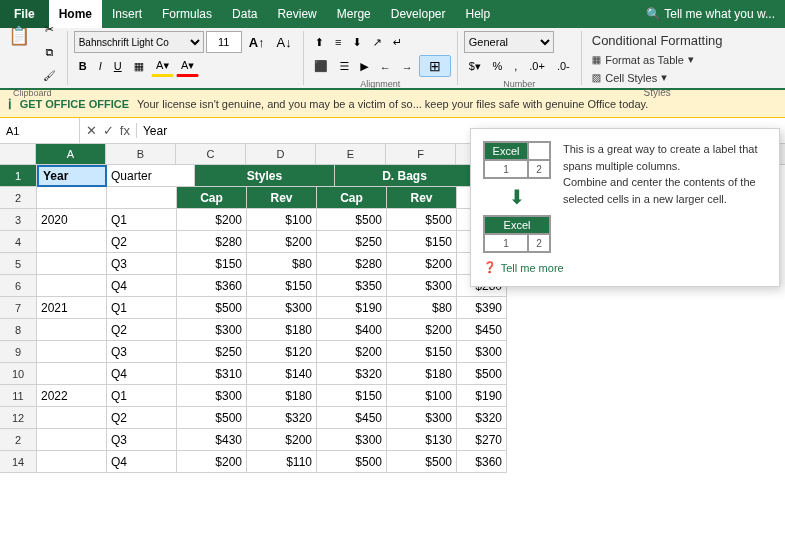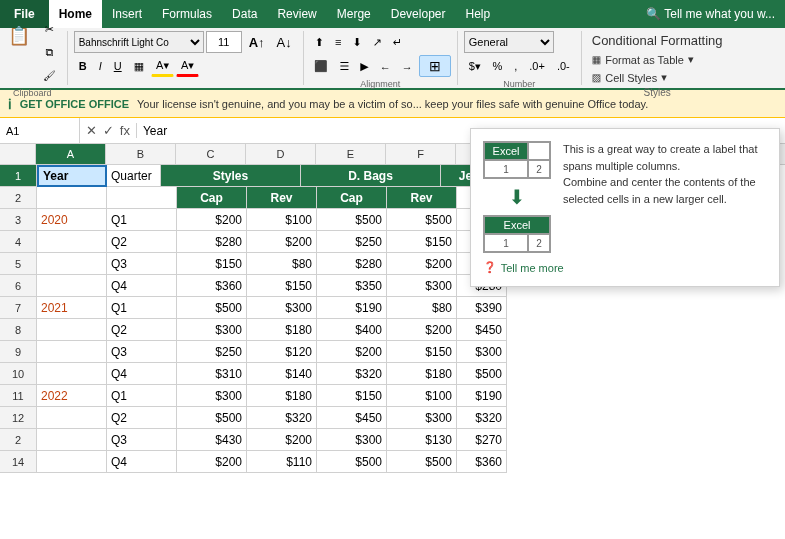--- a/index.html
+++ b/index.html
@@ -33,21 +33,21 @@
     .formula-icon-btn { background: transparent; border: none; cursor: pointer; font-size: 13px; color: #555; padding: 0 2px; }
     .formula-input { flex: 1; border: none; outline: none; padding: 0 6px; font-size: 12px; }
     .col-header { height: 20px; border-right: 1px solid #d0d0d0; font-size: 11px; text-align: center; display: flex; align-items: center; justify-content: center; color: #333; background: #f3f3f3; }
     .col-header.selected { background: #217346; color: #fff; }
     .row-num { height: 22px; border-bottom: 1px solid #d0d0d0; font-size: 11px; text-align: center; display: flex; align-items: center; justify-content: center; color: #333; width: 36px; }
     .row-num.selected { background: #217346; color: #fff; }
     .sheet-row { display: flex; }
     .cell { height: 22px; border-right: 1px solid #d0d0d0; border-bottom: 1px solid #d0d0d0; font-size: 12px; padding: 0 4px; display: flex; align-items: center; overflow: hidden; white-space: nowrap; }
     .cell.header-cell { background: #217346; color: #fff; font-weight: bold; justify-content: center; }
     .cell.selected { background: #cce8ff; border: 2px solid #1e6fb5; }
-    .cell.year-cell { color: #c2410c; }
+    .cell.year-cell { color: #000000; }
     .cell.num-cell { text-align: right; justify-content: flex-end; }
 
     
     .popup-overlay { position: absolute; top: 128px; left: 470px; background: #fff; border: 1px solid #d0d0d0; box-shadow: 3px 3px 10px rgba(0,0,0,0.2); padding: 12px; width: 310px; z-index: 100; }
     .popup-title { font-size: 14px; font-weight: bold; color: #1a1a1a; margin-bottom: 10px; border-bottom: 1px solid #e0e0e0; padding-bottom: 6px; }
     .popup-content { display: flex; gap: 12px; }
     .popup-diagrams { display: flex; flex-direction: column; gap: 8px; }
     .popup-tellme { color: #217346; font-size: 11px; margin-top: 8px; cursor: pointer; display: flex; align-items: center; gap: 4px; }
 
     .conditional-btn { font-size: 11px; color: #333; background: transparent; border: none; cursor: pointer; padding: 2px 4px; white-space: nowrap; }
@@ -199,21 +199,21 @@
         <div class="row-num">11</div>
         <div class="row-num">12</div>
         <div class="row-num">2</div>
         <div class="row-num">14</div>
       </div>
 
       <div style="display:flex; flex-direction:column;">
 
         <div class="sheet-row">
           <div class="cell selected" style="width:70px; font-weight:bold; background:#cce8ff; border:2px solid #1e6fb5;">Year</div>
-          <div class="cell" style="width:54px;">Quarter</div>
+          <div class="cell" style="width:88px;">Quarter</div>
           <div class="cell header-cell" style="width:140px;">Styles</div>
           <div class="cell header-cell" style="width:140px;">D. Bags</div>
           <div class="cell header-cell" style="width:50px;">Je</div>
         </div>
 
         <div class="sheet-row">
           <div class="cell" style="width:70px;"></div>
           <div class="cell" style="width:70px;"></div>
           <div class="cell header-cell" style="width:70px;">Cap</div>
           <div class="cell header-cell" style="width:70px;">Rev</div>

